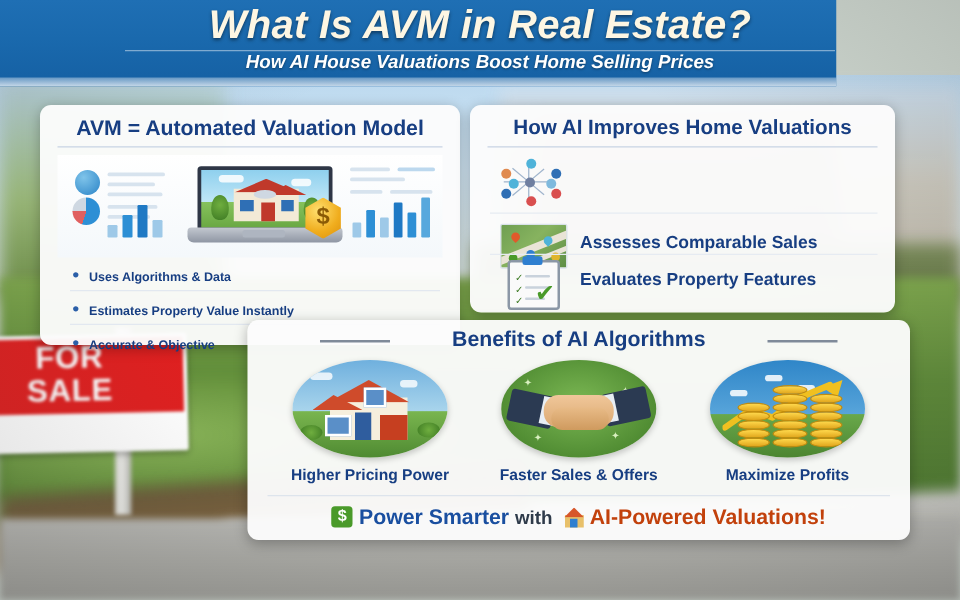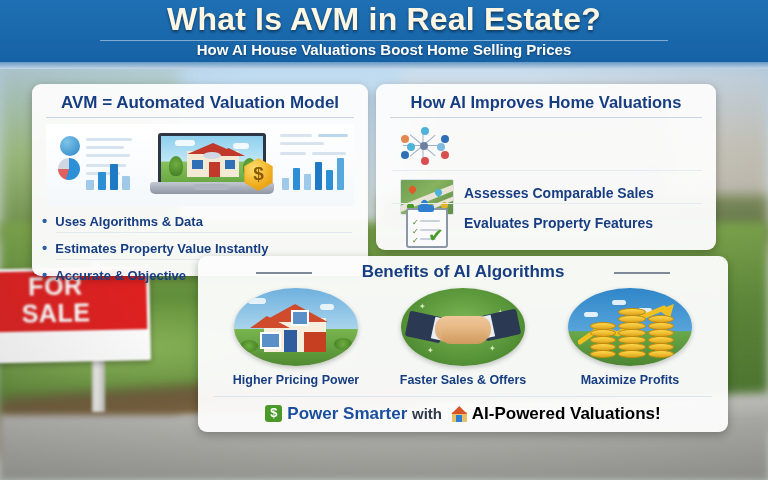--- a/index.html
+++ b/index.html
@@ -50,23 +50,23 @@
     background:#ffffff;border:3px solid #ffffff;border-radius:2px;
     box-shadow:0 2px 6px rgba(0,0,0,.35);filter:blur(1.1px);
     transform:rotate(-1.2deg);}
   .sign-red{position:absolute;left:0;top:0;right:0;height:60px;background:#e02020;}
   .sign-txt{position:absolute;left:0;top:2px;right:0;color:#fff;
     font-weight:bold;font-size:25px;line-height:27px;text-align:center;
     letter-spacing:.5px;font-family:"Liberation Sans",sans-serif;}
   .sign-white{position:absolute;left:4px;top:64px;right:4px;height:16px;background:#fff;}
 
   
-  .header{position:absolute;left:0;top:0;width:768px;height:69px;
+  .header{position:absolute;left:0;top:0;width:669px;height:69px;
     background:linear-gradient(180deg,#1f6fb4 0%,#1a69ad 45%,#1560a3 100%);
-    overflow:hidden;}
+    overflow:hidden;font-style:italic;}
   .header:after{content:"";position:absolute;left:0;bottom:0;width:768px;height:7px;
     background:linear-gradient(180deg,rgba(255,255,255,.35),rgba(255,255,255,.75));}
   .h-title{position:absolute;left:0;top:1px;width:768px;text-align:center;
     font-size:32px;font-weight:bold;color:#fdf6e3;letter-spacing:.2px;
     text-shadow:0 2px 3px rgba(0,0,0,.45);white-space:nowrap;}
   .h-rule{position:absolute;left:100px;top:40px;width:568px;height:1px;
     background:rgba(255,255,255,.45);}
   .h-sub{position:absolute;left:0;top:41px;width:768px;text-align:center;
     font-size:15px;font-weight:bold;color:#ffffff;
     text-shadow:0 1px 2px rgba(0,0,0,.4);white-space:nowrap;}
@@ -118,21 +118,21 @@
     font-size:19px;font-weight:bold;color:#8a5a06;line-height:22px;}
   .chart-l{position:absolute;left:6px;top:6px;width:86px;height:66px;}
   .chart-r{position:absolute;left:232px;top:6px;width:74px;height:66px;}
   .bar{position:absolute;bottom:6px;background:#2d8fd5;border-radius:1px;}
   .ln{position:absolute;height:3px;background:#d7e3ee;border-radius:2px;}
   .pie{position:absolute;width:22px;height:22px;border-radius:50%;
     background:conic-gradient(#2d8fd5 0 55%,#e06060 0 75%,#cfd8e2 0 100%);}
   .globe{position:absolute;width:20px;height:20px;border-radius:50%;
     background:radial-gradient(circle at 35% 30%,#7fc4ea,#2b84c7);}
 
-  .bul{position:absolute;left:10px;color:#173e82;font-weight:bold;font-size:13px;white-space:nowrap;}
+  .bul{position:absolute;left:26px;color:#173e82;font-weight:bold;font-size:10px;white-space:nowrap;}
   .bul:before{content:"•";color:#2b5fa8;margin-right:8px;font-size:15px;}
   .bsep{position:absolute;left:24px;right:16px;height:1px;background:#e2e8f0;}
 
   
   .ai-row{position:absolute;left:16px;right:12px;height:44px;}
   .ai-ico{position:absolute;left:6px;top:2px;width:56px;height:40px;}
   .ai-lab{position:absolute;left:72px;top:11px;color:#173e82;font-weight:bold;
     font-size:14px;white-space:nowrap;}
   .ai-sep{position:absolute;left:16px;right:14px;height:1px;background:#e6ebf2;}
 
@@ -202,21 +202,21 @@
   .cn-coin{height:6px;border-radius:50%;margin-top:-1px;
     background:linear-gradient(180deg,#ffd94d 0%,#e0a51c 100%);border:1px solid #c08c10;}
   .cn-arrow{position:absolute;left:10px;top:14px;width:104px;height:44px;}
   .cn-cloud{position:absolute;width:14px;height:5px;background:#fff;border-radius:5px;opacity:.85;}
 
   .cta-sep{position:absolute;left:16px;right:16px;top:140px;height:1px;background:#dde4ec;}
   .cta{position:absolute;left:0;right:0;top:148px;text-align:center;font-size:17px;
     font-weight:bold;white-space:nowrap;}
   .cta .c1{color:#1a4fa0;}
   .cta .c2{color:#2f3b4a;font-weight:bold;font-size:15px;}
-  .cta .c3{color:#000000;}
+  .cta .c3{color:#c2410c;}
   .emoji-money{display:inline-block;width:17px;height:17px;vertical-align:-3px;
     background:#4a9a2a;border-radius:3px;position:relative;margin-right:5px;}
   .emoji-money:after{content:"$";position:absolute;left:0;right:0;top:-1px;text-align:center;
     color:#fff;font-size:13px;line-height:18px;font-weight:bold;}
   .emoji-house{display:inline-block;width:19px;height:16px;vertical-align:-3px;position:relative;margin:0 3px;}
   .emoji-house i{position:absolute;left:2px;top:6px;width:15px;height:10px;background:#e8c06a;}
   .emoji-house b{position:absolute;left:0;top:0;width:19px;height:8px;background:#d7572b;
     clip-path:polygon(8% 100%,50% 0,92% 100%);}
   .emoji-house u{position:absolute;left:6px;top:9px;width:6px;height:7px;background:#2f7fd0;}
 </style>

